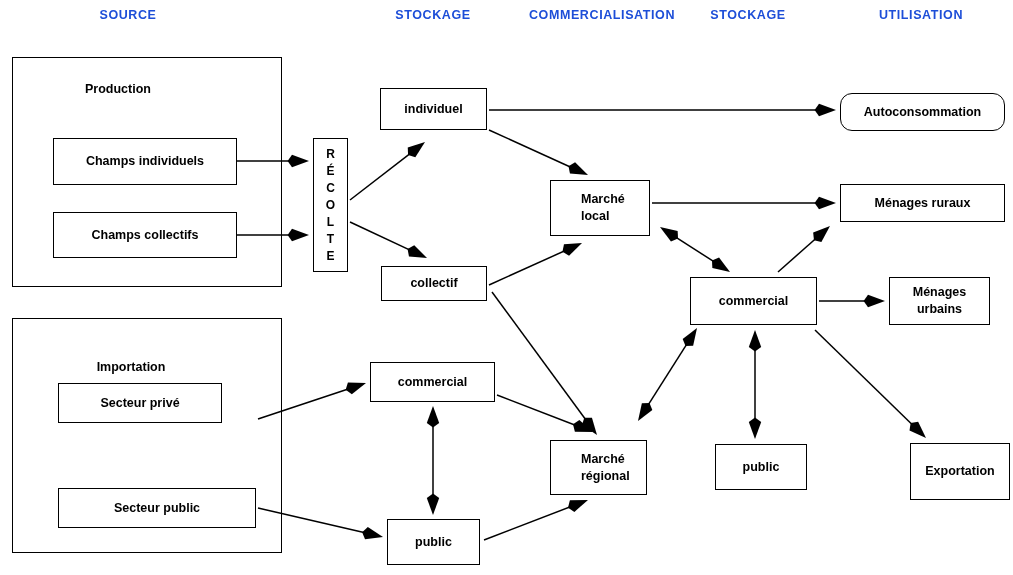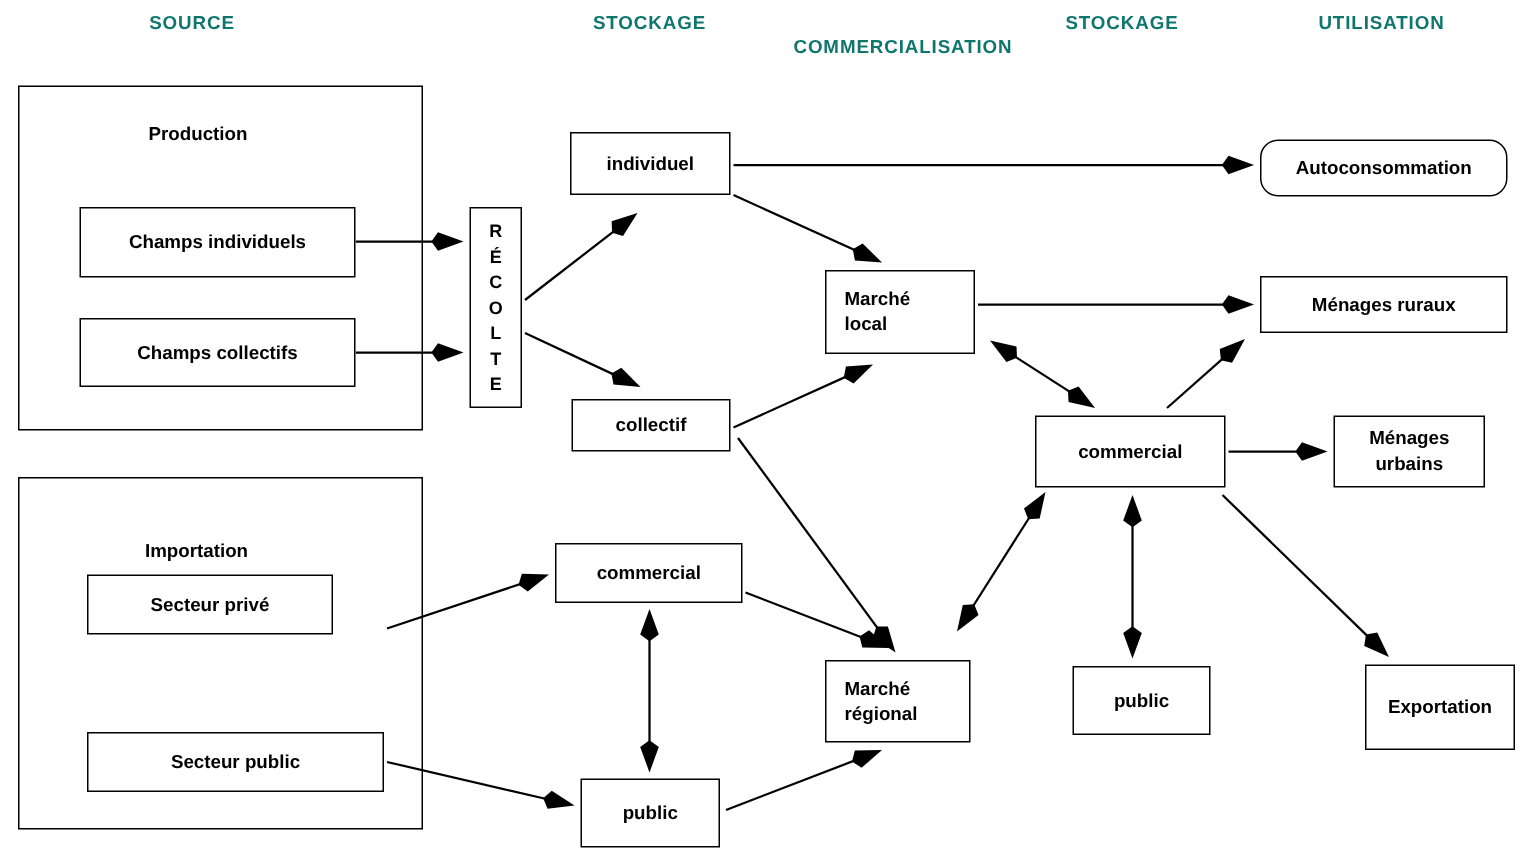--- a/index.html
+++ b/index.html
@@ -14,21 +14,21 @@
     position: relative;
     width: 1013px;
     height: 575px;
     background: #ffffff;
     overflow: hidden;
   }
   .col-header {
     position: absolute;
     font-size: 12.5px;
     font-weight: bold;
-    color: #0f766e;
+    color: #1d4ed8;
     letter-spacing: 0.6px;
     white-space: nowrap;
     transform: translateX(-50%);
   }
   .group-box {
     position: absolute;
     border: 1.6px solid #000000;
     box-sizing: border-box;
     background: transparent;
   }
@@ -46,21 +46,21 @@
     box-sizing: border-box;
     background: #ffffff;
     display: flex;
     align-items: center;
     font-size: 12.5px;
     font-weight: bold;
     color: #000000;
     line-height: 1.35;
   }
   .node.center { justify-content: center; text-align: center; }
-  .node.lead   { justify-content: flex-start; padding-left: 12px; text-align: left; }
+  .node.lead   { justify-content: flex-start; padding-left: 30px; text-align: left; }
   .node.vertical {
     flex-direction: column;
     justify-content: center;
     align-items: center;
     letter-spacing: 0px;
     line-height: 1.0;
     font-size: 12px;
   }
   .node.vertical span {
     display: block;
@@ -77,27 +77,27 @@
   }
 </style>
 </head>
 <body>
 
 <div id="canvas">
 
   <div id="headers">
       <div class="col-header" style="left: 128px; top: 8px;">SOURCE</div>
       <div class="col-header" style="left: 433px; top: 8px;">STOCKAGE</div>
-      <div class="col-header" style="left: 602px; top: 8px; margin-top: 16px;">COMMERCIALISATION</div>
+      <div class="col-header" style="left: 602px; top: 8px;">COMMERCIALISATION</div>
       <div class="col-header" style="left: 748px; top: 8px;">STOCKAGE</div>
       <div class="col-header" style="left: 921px; top: 8px;">UTILISATION</div>
     </div>
   <div id="groups">
       <div class="group-box" style="left: 12px; top: 57px; width: 270px; height: 230px;"></div>
-      <div class="group-title" style="left: 118px; top: 82px; margin-left: 14px;">Production</div>
+      <div class="group-title" style="left: 118px; top: 82px;">Production</div>
       <div class="group-box" style="left: 12px; top: 318px; width: 270px; height: 235px;"></div>
       <div class="group-title" style="left: 131px; top: 360px;">Importation</div>
     </div>
   <svg class="edges" id="edge-layer" viewBox="0 0 1013 575" xmlns="http://www.w3.org/2000/svg">
       <g>
         <line x1="237" y1="161" x2="295" y2="161" stroke="#000000" stroke-width="1.5"></line>
         <polygon points="309,161 292,167.2 287.58,161 292,154.8" fill="#000000"></polygon>
       </g>
       <g>
         <line x1="237" y1="235" x2="295" y2="235" stroke="#000000" stroke-width="1.5"></line>

